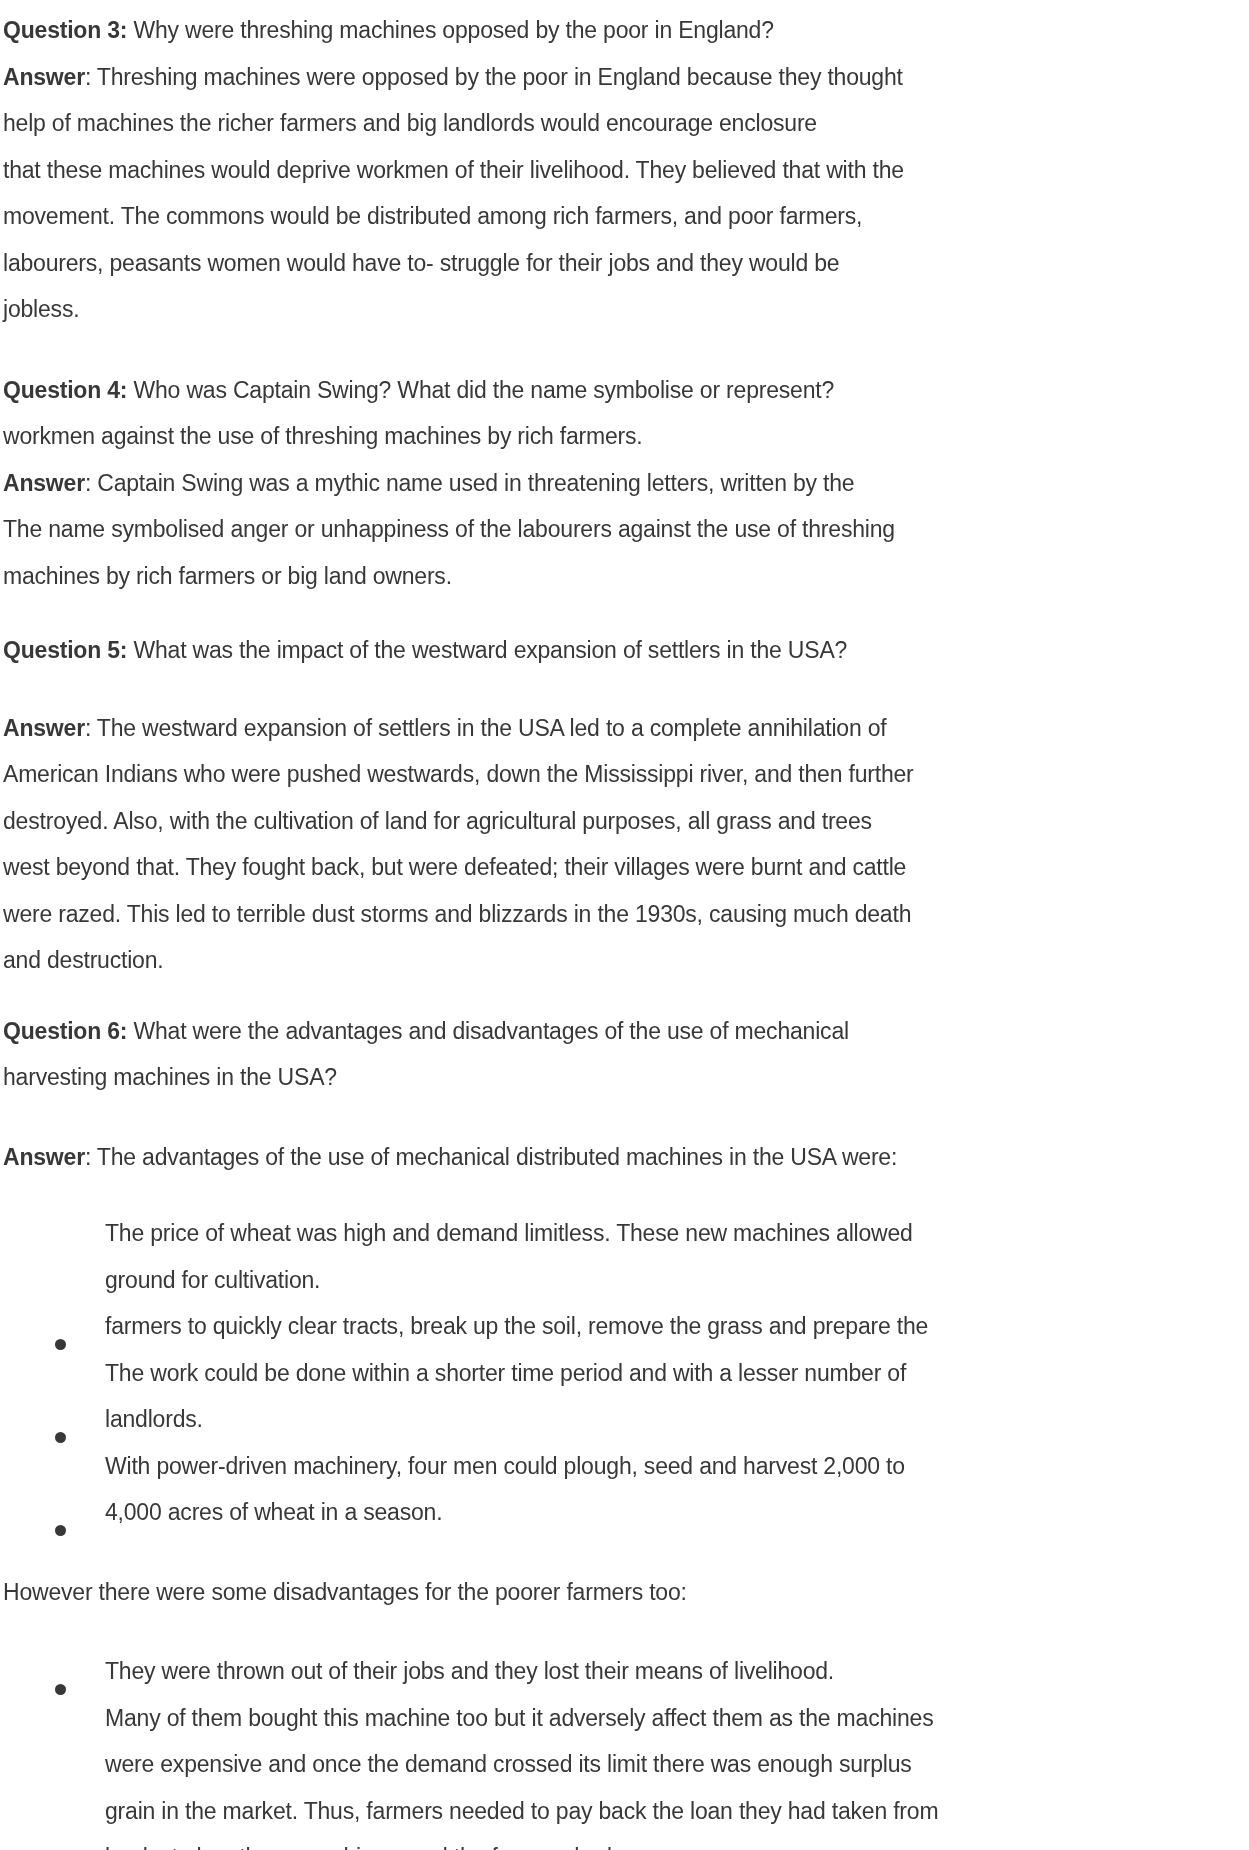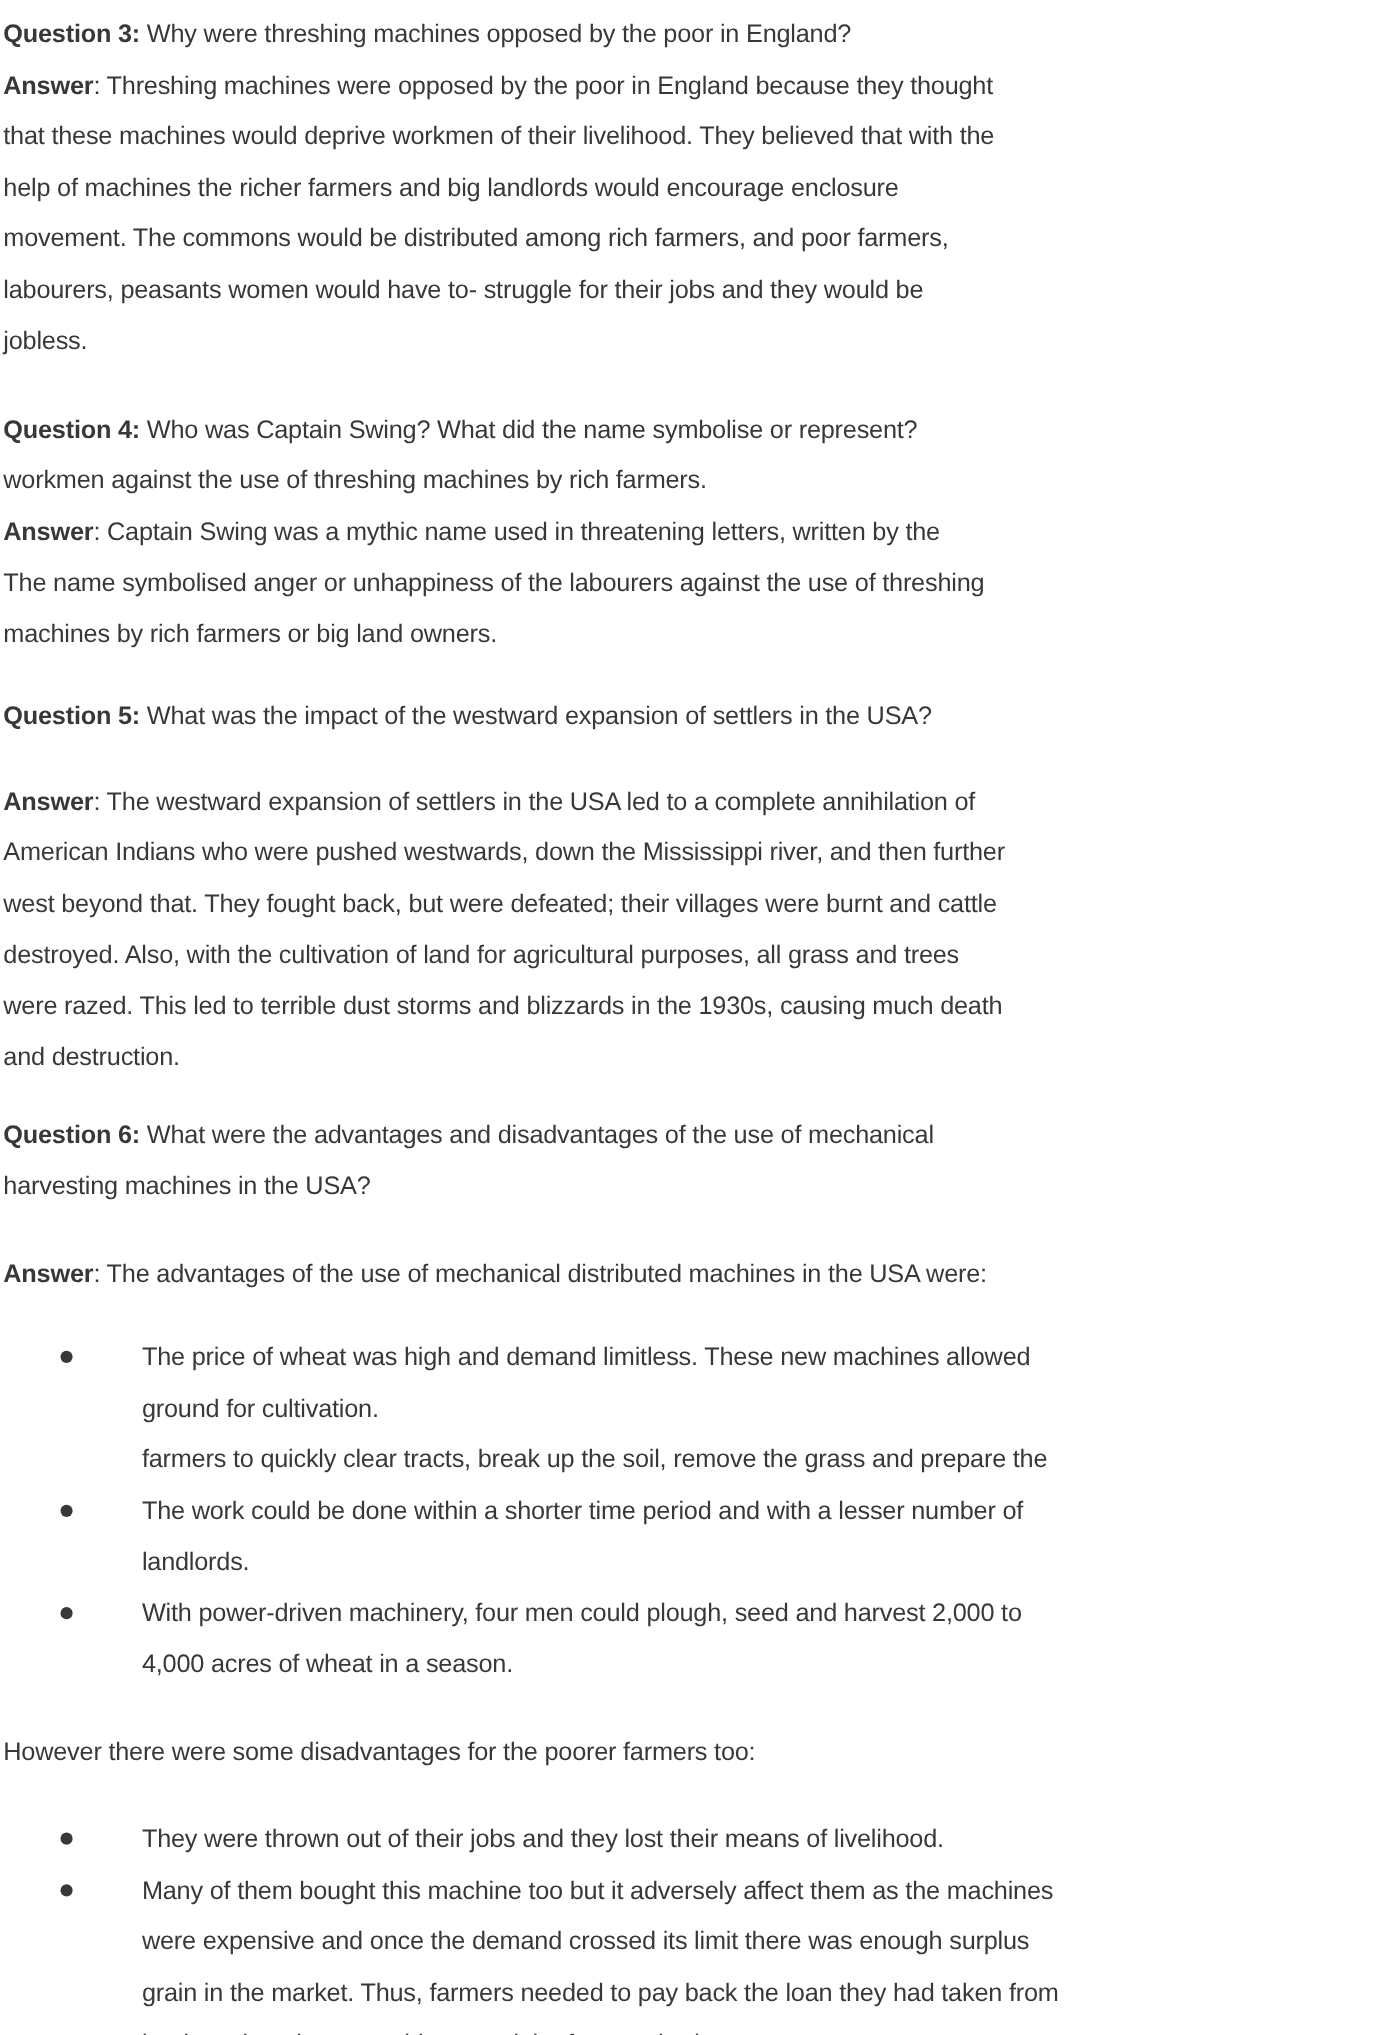--- a/index.html
+++ b/index.html
@@ -26,22 +26,21 @@
     line-height: 46.5px;
     letter-spacing: -0.2px;
     white-space: nowrap;
   }
   .line b {
     font-weight: 700;
     letter-spacing: -0.2px;
   }
   .bullet-item {
     display: flex;
-    align-items: flex-start;
-    gap: 24px;
+    align-items: flex-end;
   }
   .bullet-dot {
     flex: none;
     width: 11px;
     height: 11px;
     border-radius: 50%;
     background: #383838;
     margin: 18px 39px 0 52px;
   }
   .bullet-text {
@@ -49,41 +48,41 @@
     min-width: 0;
   }
 </style>
 </head>
 <body style="background: rgb(255, 255, 255); color: rgb(56, 56, 56);">
 
 <main class="doc" id="doc">
     <div class="block" style="margin-top: 0px;">
       <div class="line"><b>Question 3:</b><span> Why were threshing machines opposed by the poor in England?</span></div>
       <div class="line"><b>Answer</b><span>: Threshing machines were opposed by the poor in England because they thought</span></div>
+      <div class="line">help of machines the richer farmers and big landlords would encourage enclosure</div>
       <div class="line">that these machines would deprive workmen of their livelihood. They believed that with the</div>
-      <div class="line">help of machines the richer farmers and big landlords would encourage enclosure</div>
       <div class="line">movement. The commons would be distributed among rich farmers, and poor farmers,</div>
       <div class="line">labourers, peasants women would have to- struggle for their jobs and they would be</div>
       <div class="line">jobless.</div>
     </div>
     <div class="block" style="margin-top: 34px;">
       <div class="line"><b>Question 4:</b><span> Who was Captain Swing? What did the name symbolise or represent?</span></div>
       <div class="line">workmen against the use of threshing machines by rich farmers.</div>
       <div class="line"><b>Answer</b><span>: Captain Swing was a mythic name used in threatening letters, written by the</span></div>
       <div class="line">The name symbolised anger or unhappiness of the labourers against the use of threshing</div>
       <div class="line">machines by rich farmers or big land owners.</div>
     </div>
     <div class="block" style="margin-top: 28px;">
       <div class="line"><b>Question 5:</b><span> What was the impact of the westward expansion of settlers in the USA?</span></div>
     </div>
     <div class="block" style="margin-top: 31px;">
       <div class="line"><b>Answer</b><span>: The westward expansion of settlers in the USA led to a complete annihilation of</span></div>
       <div class="line">American Indians who were pushed westwards, down the Mississippi river, and then further</div>
+      <div class="line">destroyed. Also, with the cultivation of land for agricultural purposes, all grass and trees</div>
       <div class="line">west beyond that. They fought back, but were defeated; their villages were burnt and cattle</div>
-      <div class="line">destroyed. Also, with the cultivation of land for agricultural purposes, all grass and trees</div>
       <div class="line">were razed. This led to terrible dust storms and blizzards in the 1930s, causing much death</div>
       <div class="line">and destruction.</div>
     </div>
     <div class="block" style="margin-top: 24px;">
       <div class="line"><b>Question 6:</b><span> What were the advantages and disadvantages of the use of mechanical</span></div>
       <div class="line">harvesting machines in the USA?</div>
     </div>
     <div class="block" style="margin-top: 33px;">
       <div class="line"><b>Answer</b><span>: The advantages of the use of mechanical distributed machines in the USA were:</span></div>
     </div>

